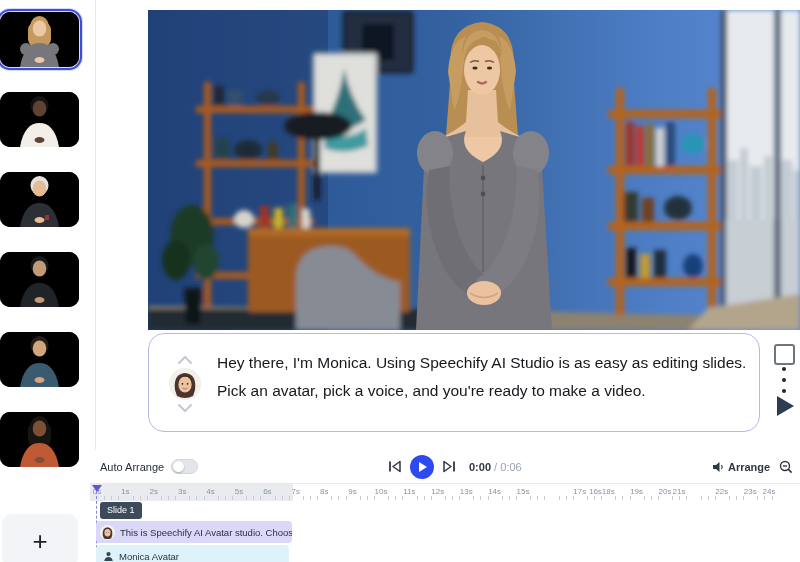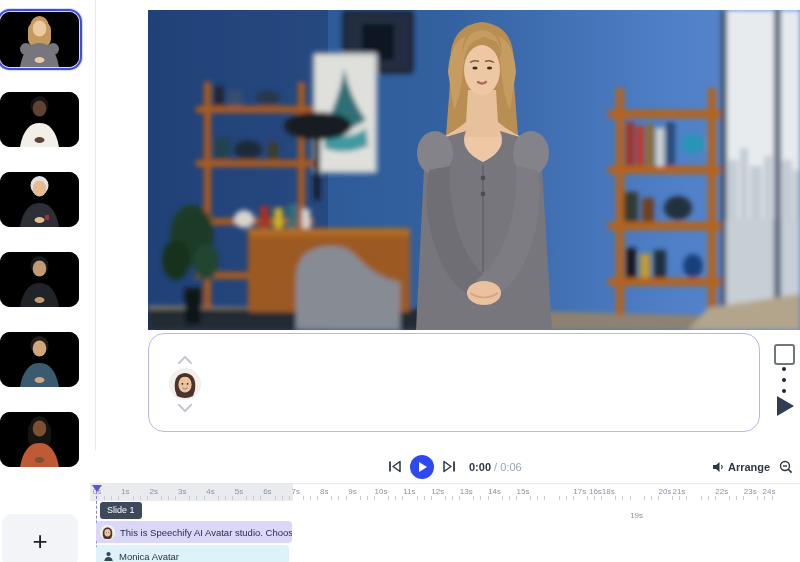--- a/index.html
+++ b/index.html
@@ -271,31 +271,38 @@
         <path d="M9.4,14 Q9.6,7.5 16,7.5 Q22.4,7.5 22.6,14 L22.6,11.4 Q21.6,8.4 16,8.4 Q10.4,8.4 9.4,11.4 Z" fill="#3c2a24"></path>
         <circle cx="13.4" cy="15.8" r="0.9" fill="#2e211b"></circle>
         <circle cx="18.6" cy="15.8" r="0.9" fill="#2e211b"></circle>
         <path d="M13.8,20.3 q2.2,1.8 4.4,0" stroke="#b4766a" stroke-width="1" fill="none" stroke-linecap="round"></path>
       </svg>
     </div>
     <svg class="chev" viewBox="0 0 16 9">
         <path d="M2,1 L8,7 L14,1" fill="none" stroke="#c4c8d0" stroke-width="2" stroke-linecap="round"></path>
       </svg>
   </div>
+  <div class="caption-text">Hey there, I'm Monica. Using Speechify AI Studio is as easy as editing slides. Pick an avatar, pick a voice, and you're ready to make a video.</div>
 </div>
 
 <div class="checkbox"></div>
 <div class="kebab">
     <i></i>
     <i></i>
     <i></i>
   </div>
 <div class="script-play"></div>
 
 <div class="controls-bar">
+  <div class="auto-group">
+    <span class="auto-label">Auto Arrange</span>
+    <div class="toggle">
+        <div class="knob"></div>
+      </div>
+  </div>
   <div class="center-group">
     <span class="icon-btn">
       <svg width="13" height="13" viewBox="0 0 13 13">
           <line x1="2" y1="1.5" x2="2" y2="11.5" stroke="#2f3744" stroke-width="1.8"></line>
           <path d="M12,1.5 L5,6.5 L12,11.5 Z" fill="none" stroke="#2f3744" stroke-width="1.5" stroke-linejoin="round"></path>
         </svg>
     </span>
     <div class="play-btn">
         <i></i>
       </div>
@@ -347,21 +354,21 @@
       <span class="tick-label" style="left: 262.6px;">9s</span>
       <span class="tick-label" style="left: 291px;">10s</span>
       <span class="tick-label" style="left: 319.4px;">11s</span>
       <span class="tick-label" style="left: 347.8px;">12s</span>
       <span class="tick-label" style="left: 376.2px;">13s</span>
       <span class="tick-label" style="left: 404.6px;">14s</span>
       <span class="tick-label" style="left: 433px;">15s</span>
       <span class="tick-label" style="left: 461.4px; margin-left: 44px;">16s</span>
       <span class="tick-label" style="left: 489.8px;">17s</span>
       <span class="tick-label" style="left: 518.2px;">18s</span>
-      <span class="tick-label" style="left: 546.6px; margin-top: 24px;">19s</span>
+      <span class="tick-label" style="left: 546.6px;">19s</span>
       <span class="tick-label" style="left: 575px;">20s</span>
       <span class="tick-label" style="left: 589px;">21s</span>
       <span class="tick-label" style="left: 631.8px;">22s</span>
       <span class="tick-label" style="left: 660.2px;">23s</span>
       <span class="tick-label" style="left: 679px;">24s</span>
       <i class="minor-tick" style="left: 14.1px;"></i>
       <i class="minor-tick" style="left: 21.2px;"></i>
       <i class="minor-tick" style="left: 28.3px;"></i>
       <i class="minor-tick" style="left: 42.5px;"></i>
       <i class="minor-tick" style="left: 49.6px;"></i>

